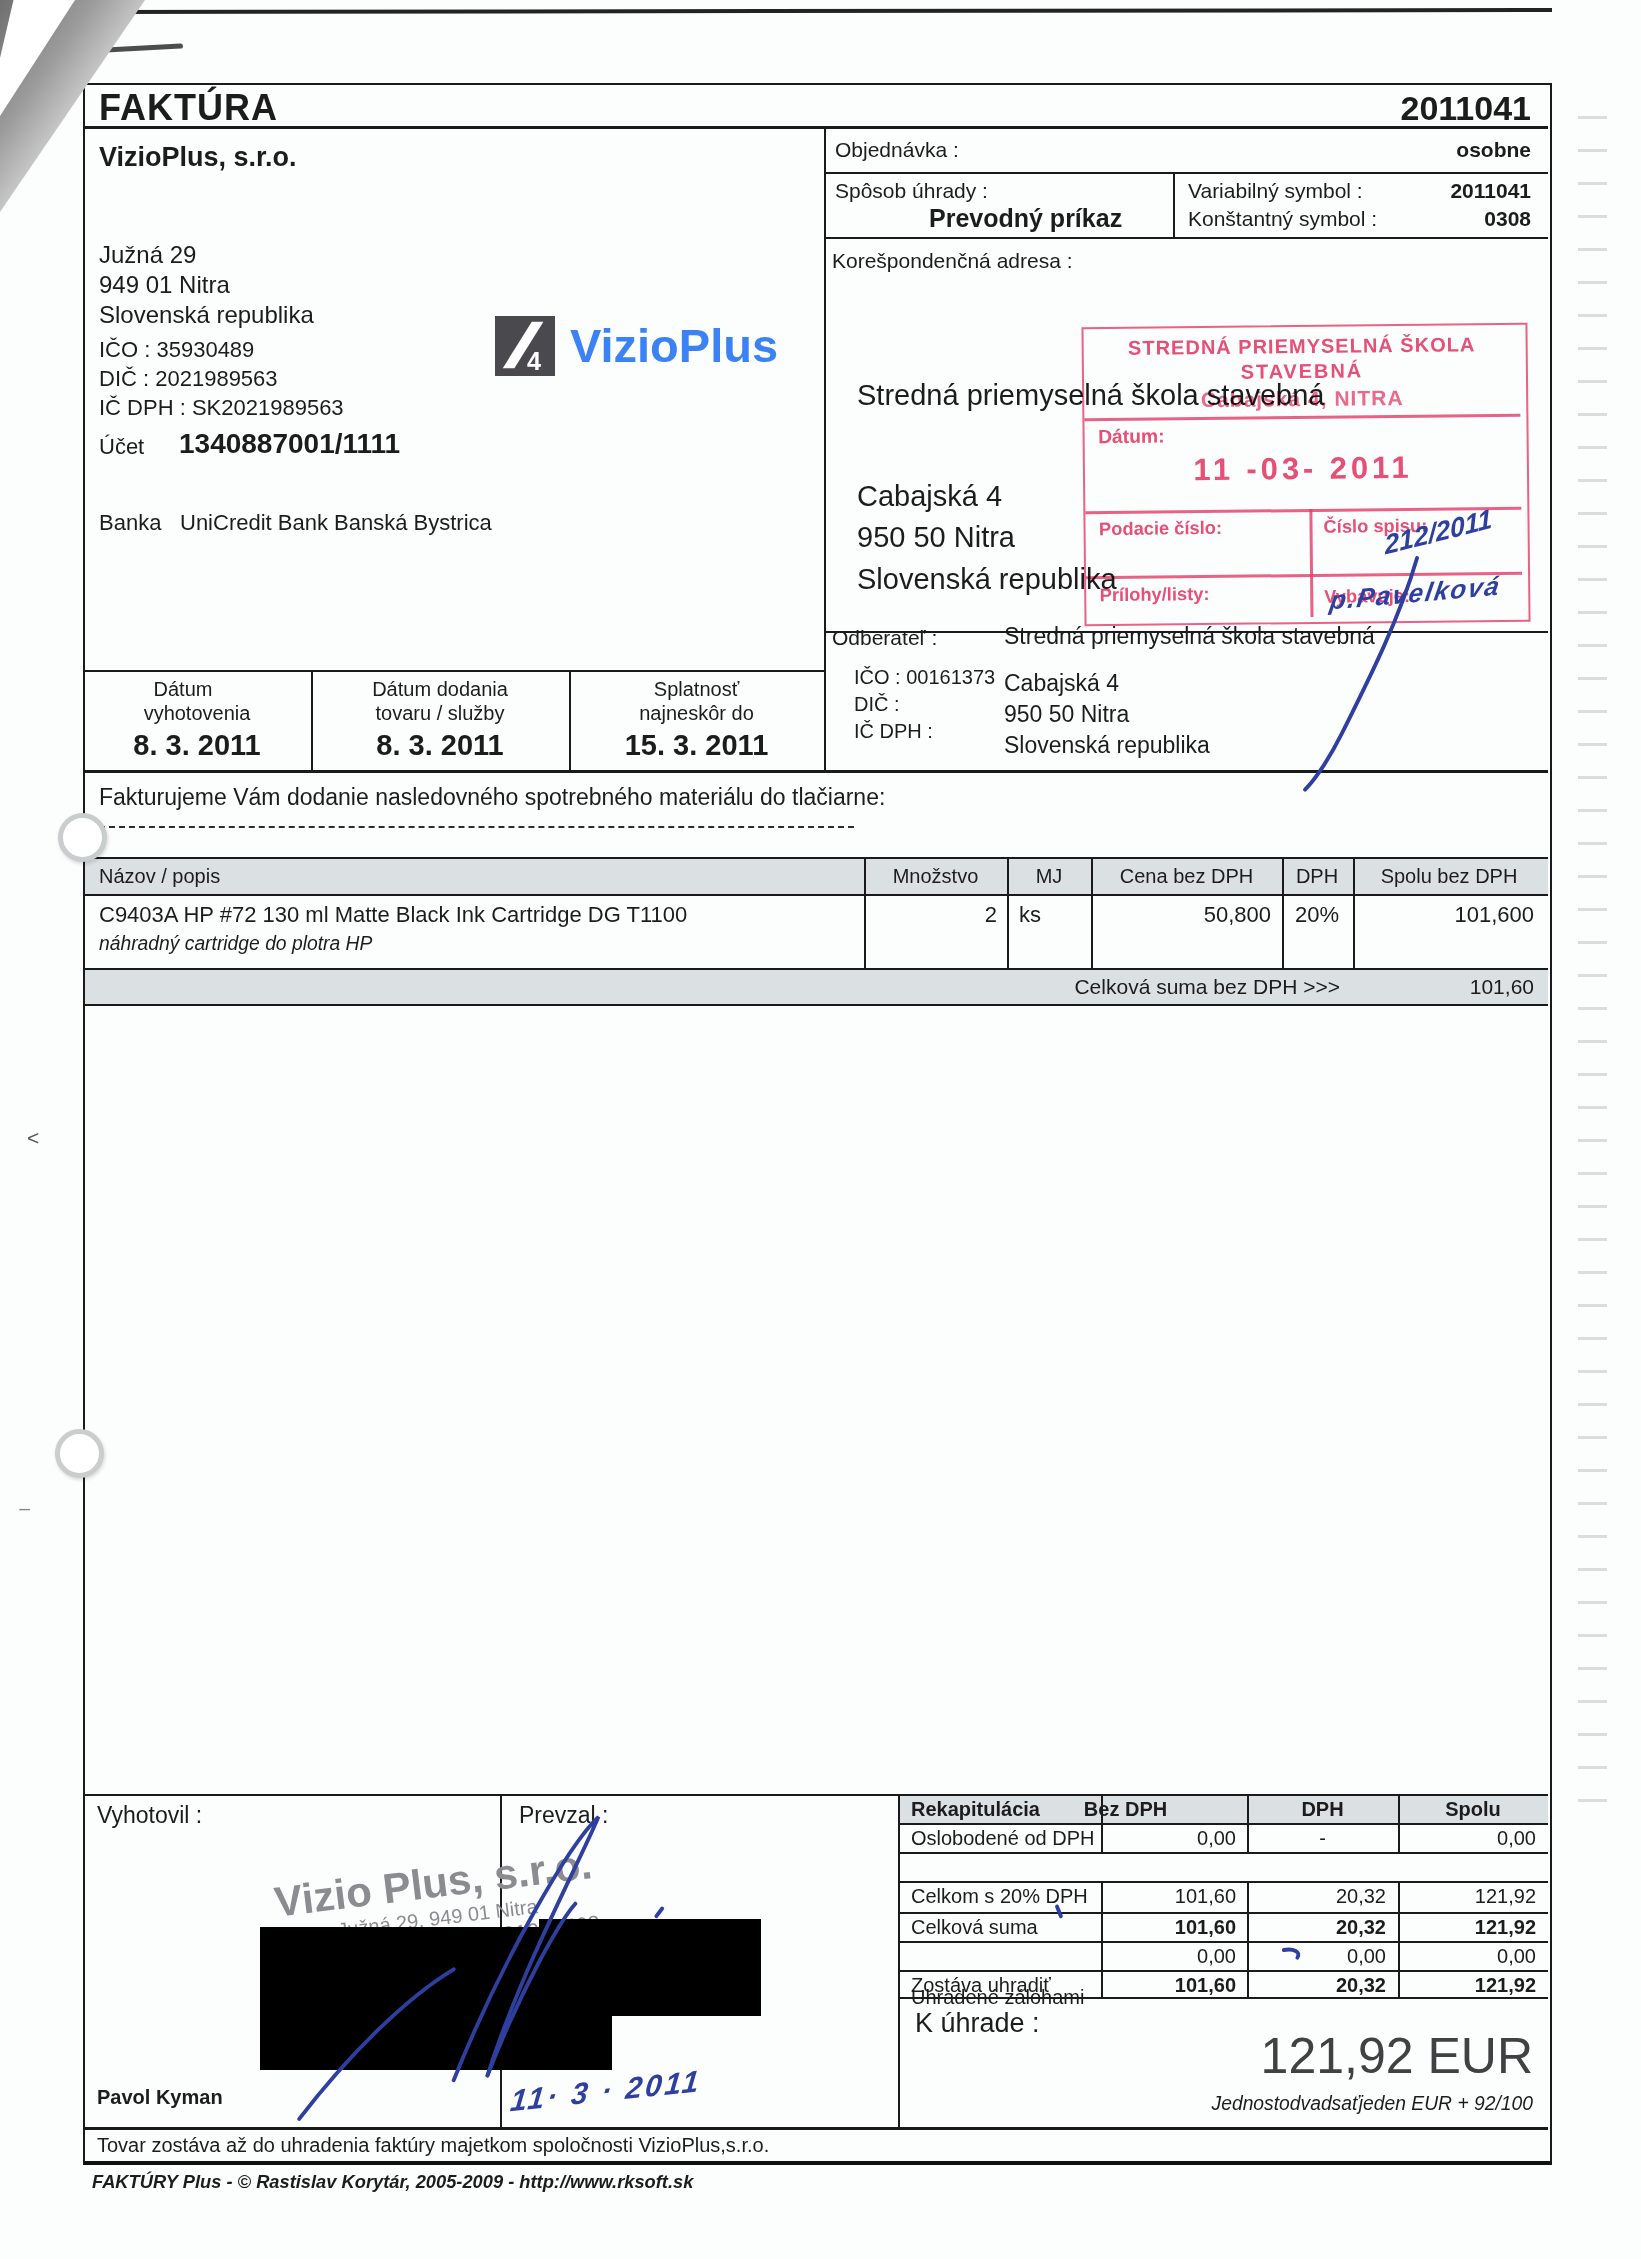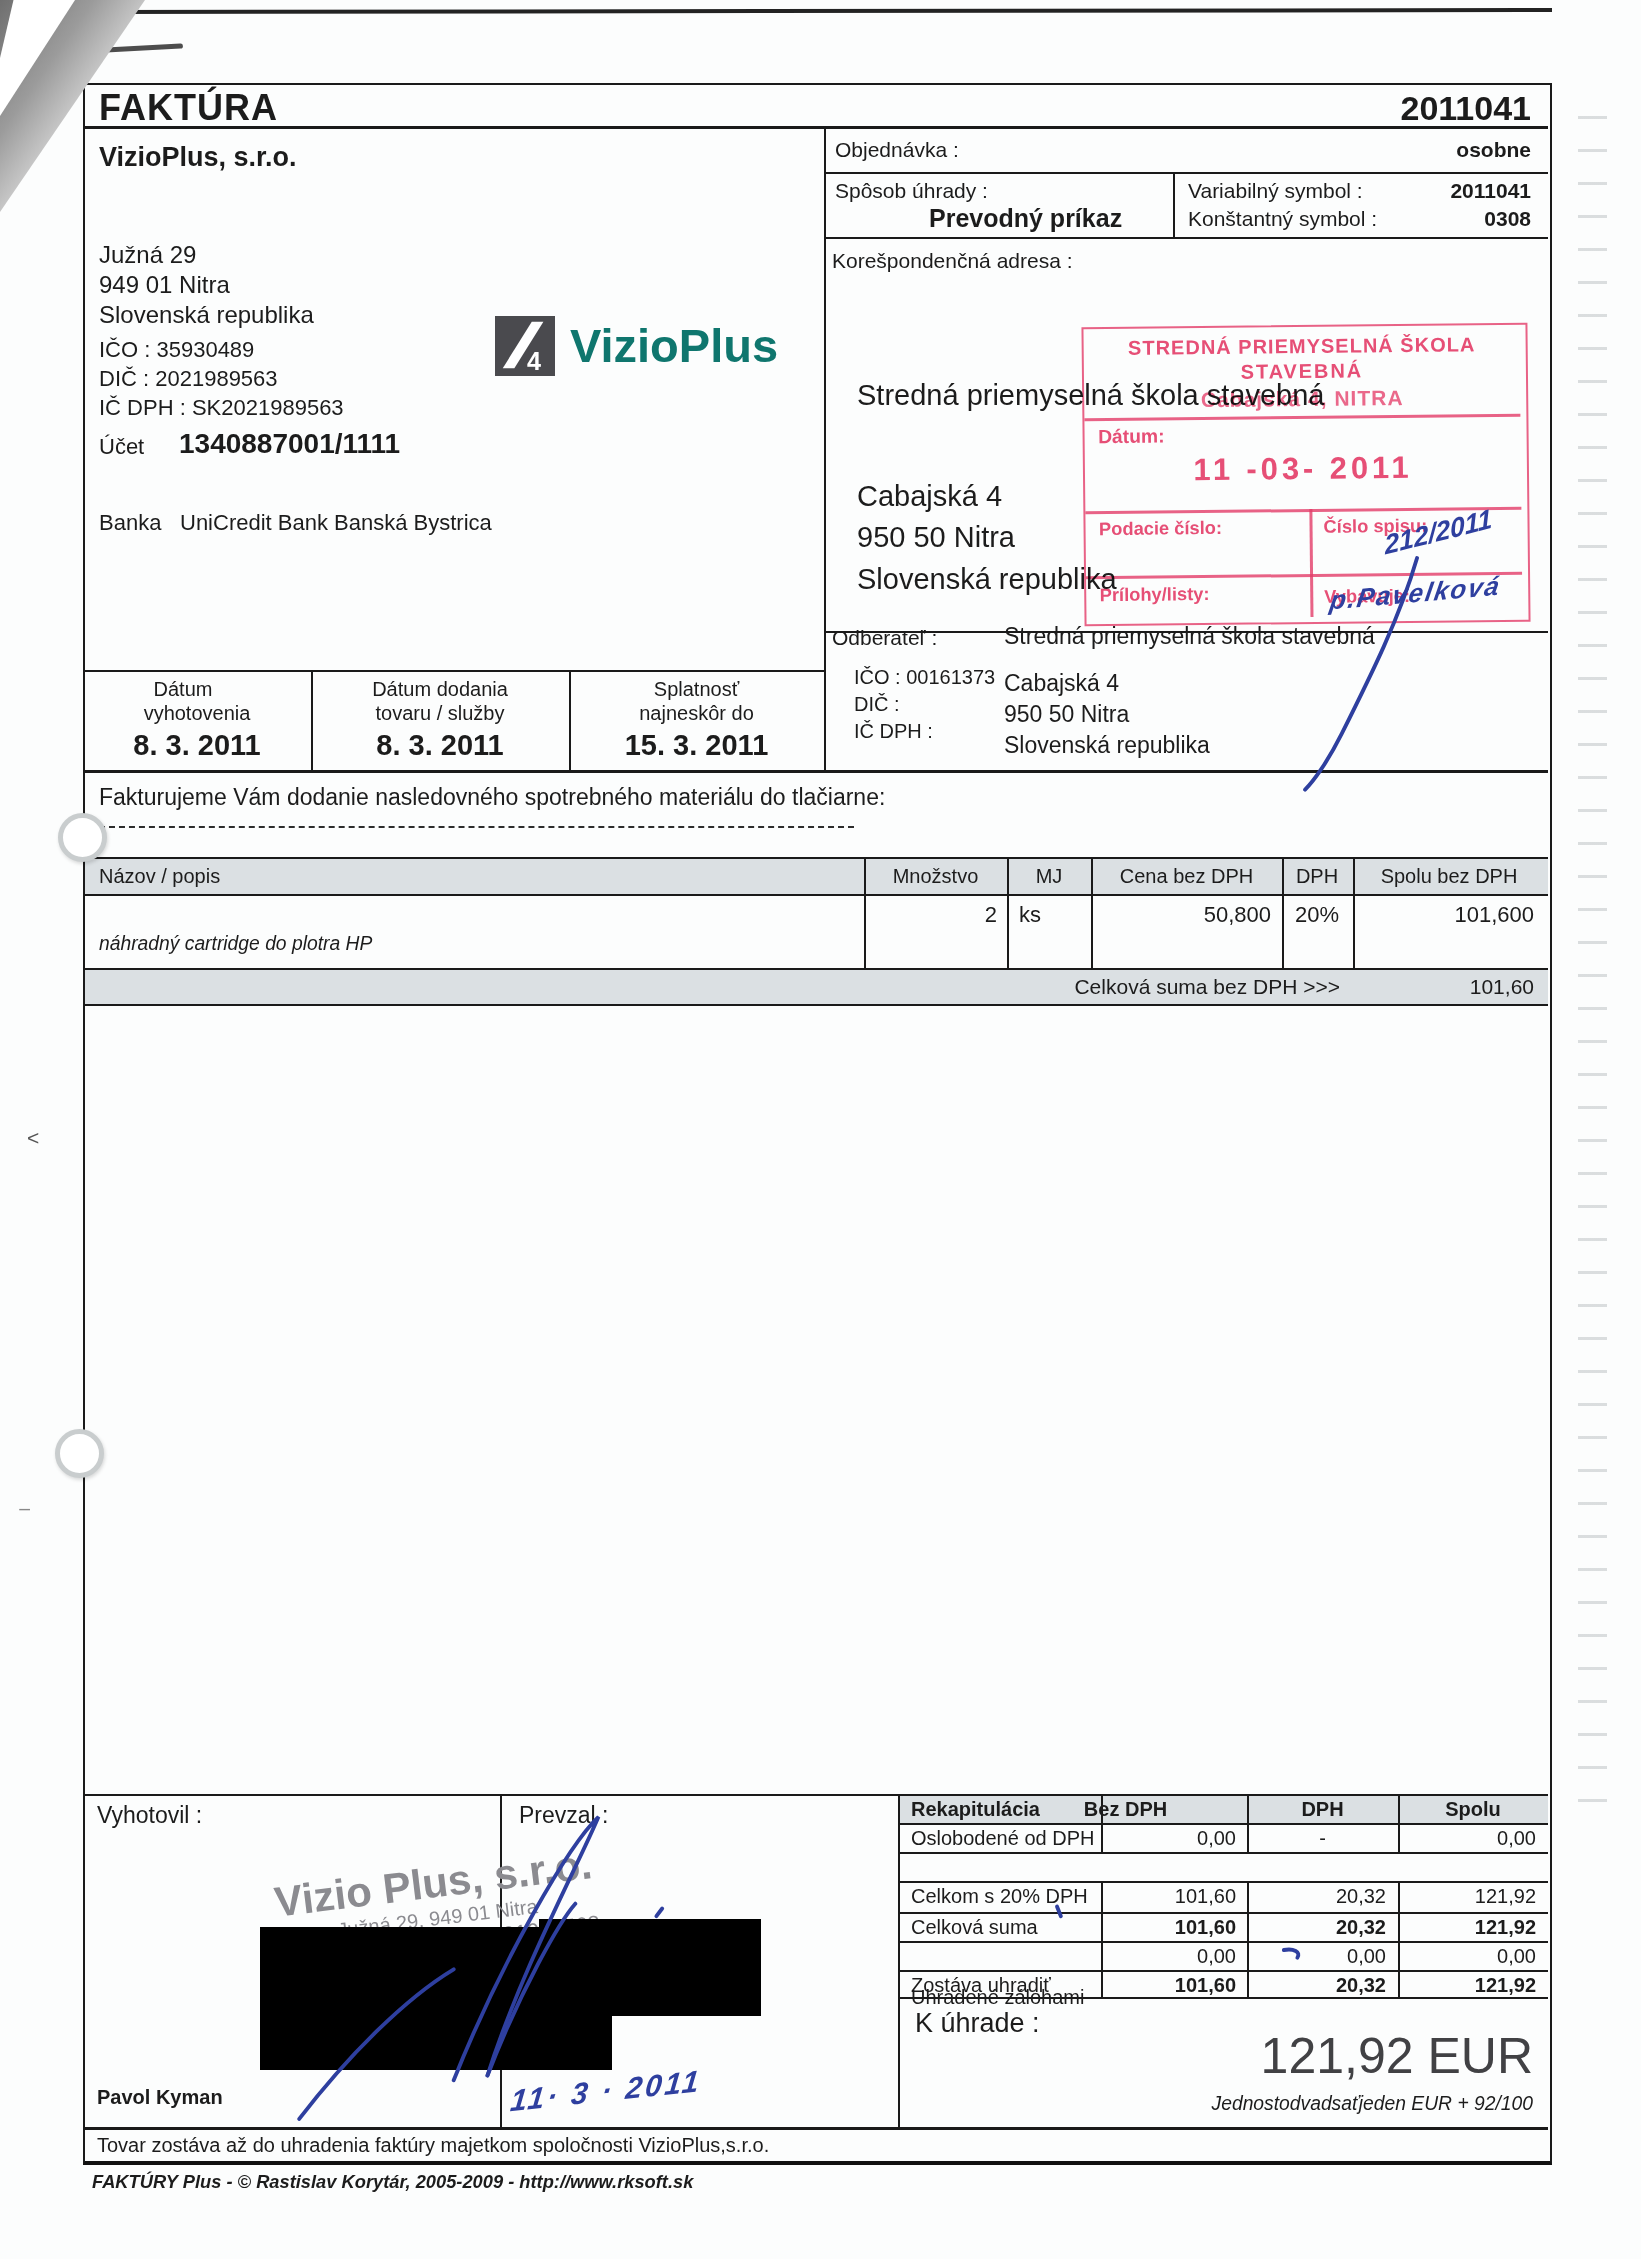--- a/index.html
+++ b/index.html
@@ -68,21 +68,21 @@
   <div class="t" style="left:99px;top:510px;font-size:22px;">Banka</div>
   <div class="t" style="left:180px;top:510px;font-size:22px;">UniCredit Bank Banská Bystrica</div>
 
   <div style="position:absolute;left:495px;top:316px;width:60px;height:60px;">
     <svg width="60" height="60" viewBox="0 0 62 62">
       <rect x="0" y="0" width="62" height="62" fill="#4a4a4e"></rect>
       <polygon points="8,54 38,6 50,6 20,54" fill="#ffffff"></polygon>
       <text x="33" y="56" font-family="Liberation Sans, sans-serif" font-size="26" font-weight="bold" fill="#ffffff">4</text>
     </svg>
   </div>
-  <div class="t b" style="left:570px;top:319px;font-size:47px;color:#0f766e;">VizioPlus</div>
+  <div class="t b" style="left:570px;top:319px;font-size:47px;color:#3b82f6;">VizioPlus</div>
 
   <div class="t" style="left:835px;top:138px;font-size:21px;">Objednávka :</div>
   <div class="t b r" style="left:1342px;top:138px;width:189px;font-size:21px;">osobne</div>
   <div class="t" style="left:835px;top:179px;font-size:21px;">Spôsob úhrady :</div>
   <div class="t b" style="left:929px;top:204px;font-size:25px;">Prevodný príkaz</div>
   <div class="t" style="left:1188px;top:179px;font-size:21px;">Variabilný symbol   :</div>
   <div class="t b r" style="left:1390px;top:179px;width:141px;font-size:21px;">2011041</div>
   <div class="t" style="left:1188px;top:207px;font-size:21px;">Konštantný symbol :</div>
   <div class="t b r" style="left:1390px;top:207px;width:141px;font-size:21px;">0308</div>
   <div class="t" style="left:832px;top:249px;font-size:21px;">Korešpondenčná adresa :</div>
@@ -145,20 +145,21 @@
   <div class="line" style="left:1353px;top:857px;width:1.9px;height:147px;"></div>
   <div class="grey" style="position:absolute;left:85px;top:970px;width:1463px;height:34px;"></div>
 
   <div class="t" style="left:99px;top:865px;font-size:20px;">Názov / popis</div>
   <div class="t c" style="left:864px;top:865px;width:143px;font-size:20px;">Množstvo</div>
   <div class="t c" style="left:1007px;top:865px;width:84px;font-size:20px;">MJ</div>
   <div class="t c" style="left:1091px;top:865px;width:191px;font-size:20px;">Cena bez DPH</div>
   <div class="t c" style="left:1282px;top:865px;width:70px;font-size:20px;">DPH</div>
   <div class="t c" style="left:1353px;top:865px;width:192px;font-size:20px;">Spolu bez DPH</div>
 
+  <div class="t" style="left:99px;top:902px;font-size:22px;">C9403A HP #72 130 ml Matte Black Ink Cartridge DG T1100</div>
   <div class="t i" style="left:99px;top:933px;font-size:19.3px;">náhradný cartridge do plotra HP</div>
   <div class="t r" style="left:864px;top:902px;width:133px;font-size:22px;">2</div>
   <div class="t" style="left:1019px;top:902px;font-size:22px;">ks</div>
   <div class="t r" style="left:1091px;top:902px;width:180px;font-size:22px;">50,800</div>
   <div class="t c" style="left:1282px;top:902px;width:70px;font-size:22px;">20%</div>
   <div class="t r" style="left:1353px;top:902px;width:181px;font-size:22px;">101,600</div>
 
   <div class="t r" style="left:869px;top:975px;width:471px;font-size:21px;">Celková suma bez DPH &gt;&gt;&gt;</div>
   <div class="t r" style="left:1353px;top:975px;width:181px;font-size:21px;">101,60</div>
 

